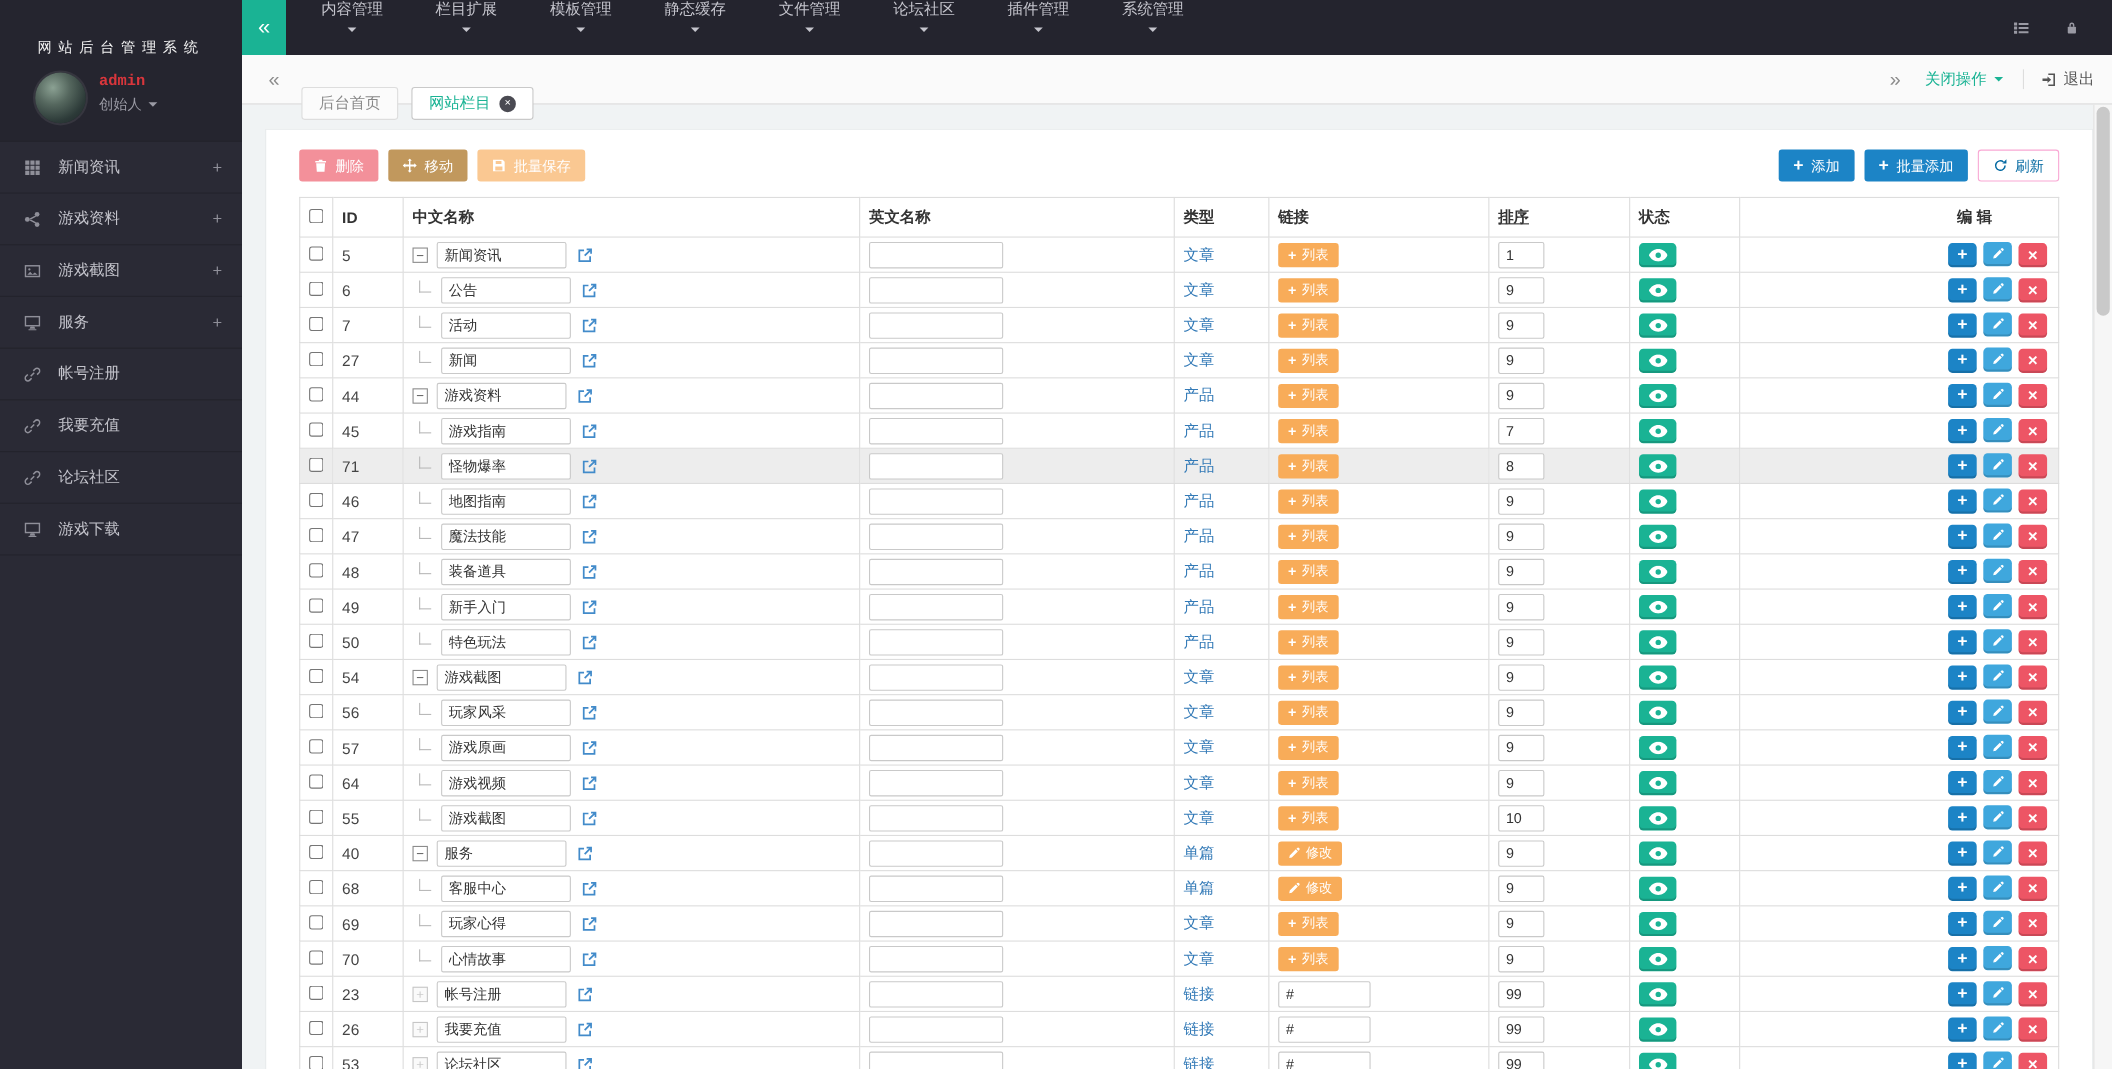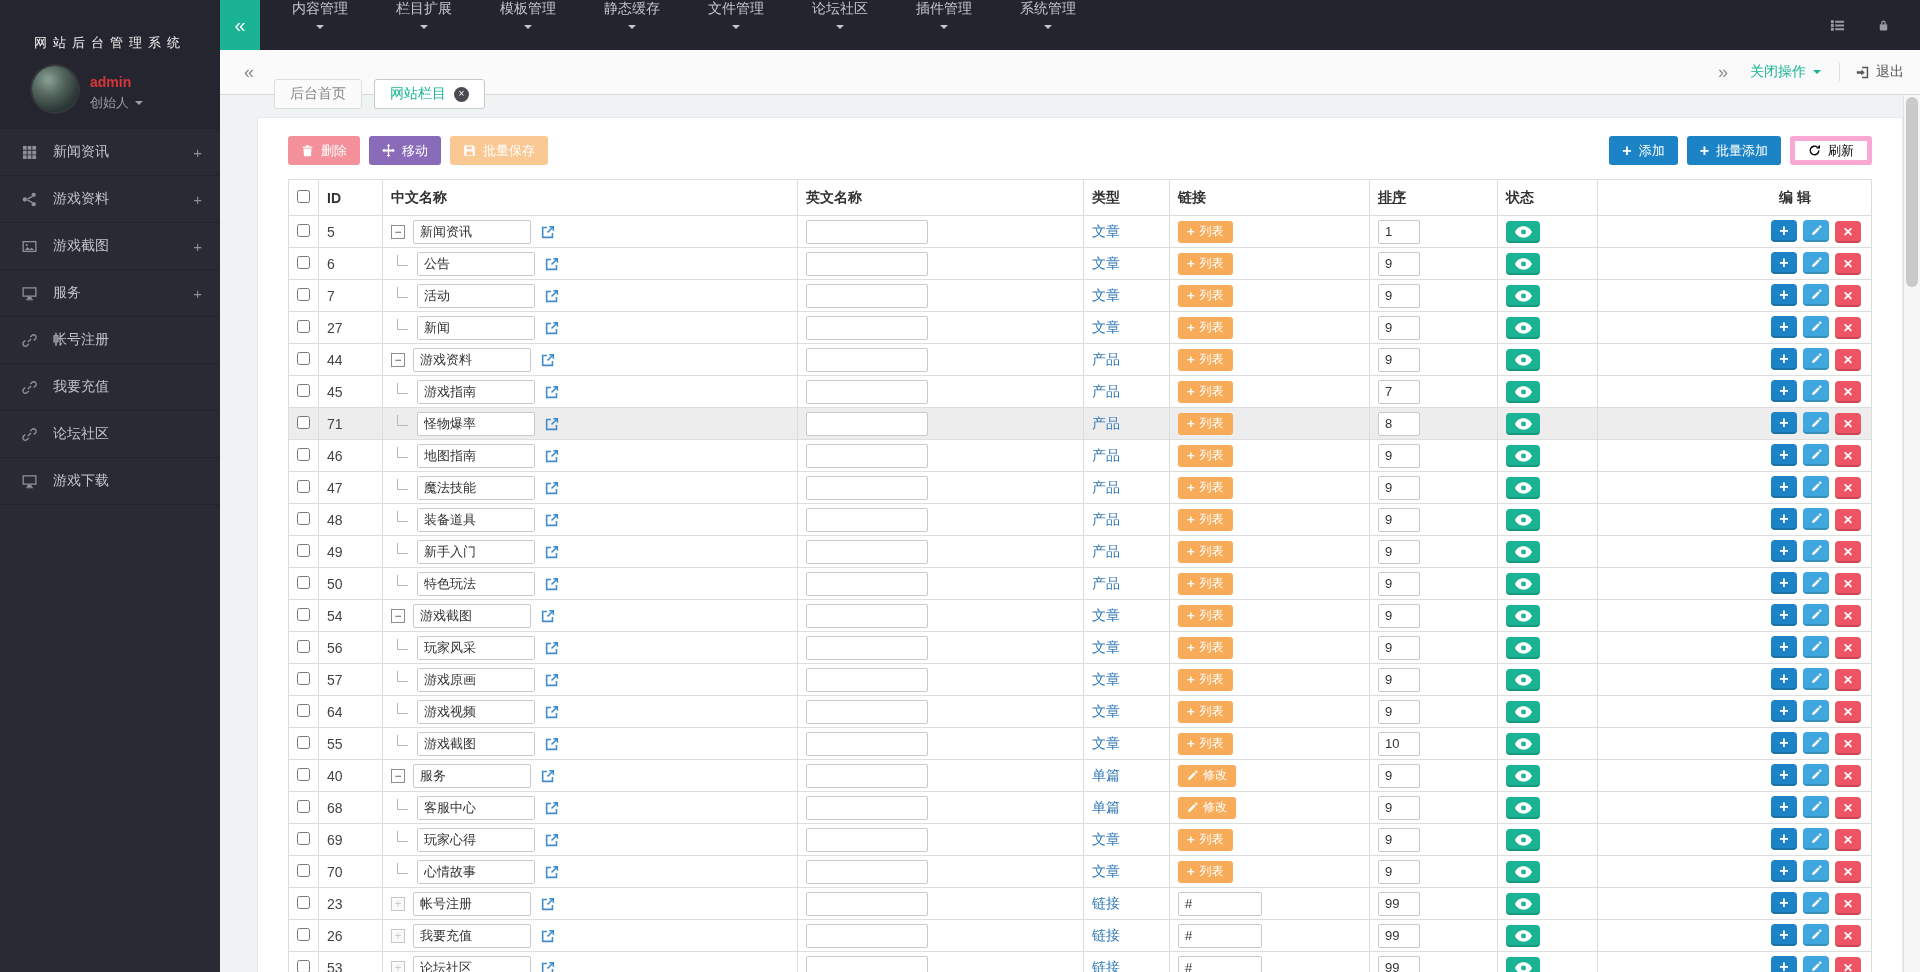--- a/index.html
+++ b/index.html
@@ -6,21 +6,21 @@
   html, body { width: 1920px; height: 972px; overflow: hidden; }
   body { font-family: "Liberation Sans", sans-serif; background: #f0f3f4; font-size: 14px; }
   button { font-family: "Liberation Sans", sans-serif; }
   input { font-family: "Liberation Sans", sans-serif; }
 
   
   .sidebar { position: fixed; left: 0; top: 0; width: 220px; height: 972px; background: #2a2a35; z-index: 20; }
   .brand { padding-top: 24px; text-align: center; background: #25252f; }
   .brand-title { font-family: "Liberation Serif", serif; font-weight: bold; font-size: 32px; color: #d9363c; letter-spacing: 5px; text-shadow: 1px 1px 0 rgba(0,0,0,.5); }
   .brand-sub { margin-top: 10px; color: #f2f2f2; font-size: 13px; letter-spacing: 6px; }
-  .profile { display: flex; align-items: flex-end; text-align: left; padding: 14px 0 16px 32px; }
+  .profile { display: flex; align-items: flex-start; text-align: left; padding: 14px 0 16px 32px; font-family: Liberation Mono, monospace; }
   .avatar { width: 46px; height: 46px; border-radius: 50%; flex: 0 0 auto; cursor: pointer;
             background: radial-gradient(circle at 35% 30%, #8ba193 0%, #55675e 35%, #2c3a38 70%, #1d2528 100%);
             box-shadow: 0 0 0 2px rgba(255,255,255,.08); }
   .profile-text { margin-left: 12px; }
   .username { color: #d9363c; font-weight: bold; font-size: 14px; }
   .role { margin-top: 4px; color: #9b9ba5; font-size: 13px; cursor: pointer; display: flex; align-items: center; gap: 6px; }
   .caret-down { display: inline-block; width: 0; height: 0; border-left: 4px solid transparent; border-right: 4px solid transparent; border-top: 4px solid currentColor; }
   .side-menu { border-top: 1px solid #23232c; }
   .side-item { display: flex; align-items: center; height: 47px; padding: 0 18px 0 22px; color: #c3c3cb; font-size: 14px; border-bottom: 1px solid #23232c; cursor: pointer; }
   .s-icon { width: 20px; margin-right: 11px; color: #8f8f99; display: inline-flex; align-items: center; }
@@ -39,35 +39,35 @@
   .tab-arrow { color: #8c8c8c; font-size: 18px; padding: 0 8px; cursor: pointer; user-select: none; }
   .tabs { display: flex; gap: 12px; margin-left: 12px; }
   .tab { height: 30px; display: flex; align-items: center; gap: 8px; padding: 0 15px; background: #fbfbfb; border: 1px solid #ddd; border-radius: 3px; color: #888; font-size: 14px; cursor: pointer; margin-top: 44px; }
   .tab.active { background: #fff; border-color: #c9c9c9; color: #1ab394; }
   .tab-close { width: 15px; height: 15px; border-radius: 50%; background: #4a4a52; color: #fff; font-size: 10px; line-height: 14px; text-align: center; cursor: pointer; }
   .tab-right { margin-left: auto; display: flex; align-items: center; }
   .close-ops { color: #1ab394; font-size: 14px; display: flex; align-items: center; gap: 7px; cursor: pointer; padding: 0 14px; }
   .logout { color: #555; font-size: 14px; display: flex; align-items: center; gap: 7px; cursor: pointer; border-left: 1px solid #ddd; padding-left: 16px; margin-left: 4px; }
 
   
-  .content { position: absolute; left: 220px; top: 95px; right: 0; bottom: 0; background: #f0f3f4; overflow: hidden; margin-left: 16px; }
+  .content { position: absolute; left: 220px; top: 95px; right: 0; bottom: 0; background: #f0f3f4; overflow: hidden; }
   .panel { margin: 22px 17px 0 21px; background: #fff; border: 1px solid #e7eaec; padding: 14px 30px 40px; height: 1200px; }
   .scrollbar { position: absolute; top: 0; right: 0; bottom: 0; width: 17px; background: #f6f6f6; border-left: 1px solid #e2e2e2; cursor: pointer; }
   .scroll-thumb { position: absolute; top: 2px; left: 2px; right: 2px; height: 190px; background: #c9c9c9; border-radius: 7px; }
 
   
   .toolbar { display: flex; align-items: center; margin: 4px 0 14px; }
   .toolbar-right { margin-left: auto; display: flex; }
   .btn { height: 29px; border: none; border-radius: 3px; color: #fff; font-size: 13px; padding: 0 13px; display: inline-flex; align-items: center; gap: 7px; cursor: pointer; margin-right: 9px; }
   .toolbar-right .btn { margin-right: 0; margin-left: 9px; }
   .b-danger  { background: #ed5565; }
-  .b-info    { background: #4c1d95; }
+  .b-info    { background: #a16207; }
   .b-warning { background: #f8ac59; }
   .b-primary { background: #1c84c6; }
-  .b-default { background: #fff; color: #000000; border: 5px solid #f9a8d4; }
+  .b-default { background: #fff; color: #0369a1; border: 1px solid #f9a8d4; }
   .dim { opacity: .65; }
   .bi { display: inline-flex; align-items: center; }
   .bplus { font-size: 16px; font-weight: bold; line-height: 1; }
 
   
   .grid { width: 100%; border-collapse: collapse; table-layout: fixed; color: #444; font-size: 14px; background: #fff; }
   .grid th, .grid td { border: 1px solid #ddd; padding: 0 8px; height: 32px; text-align: left; vertical-align: middle; overflow: hidden; white-space: nowrap; }
   .grid th { height: 36px; font-weight: bold; color: #333; }
   .c-select { width: 30px; text-align: center; }
   .c-id { width: 64px; }

